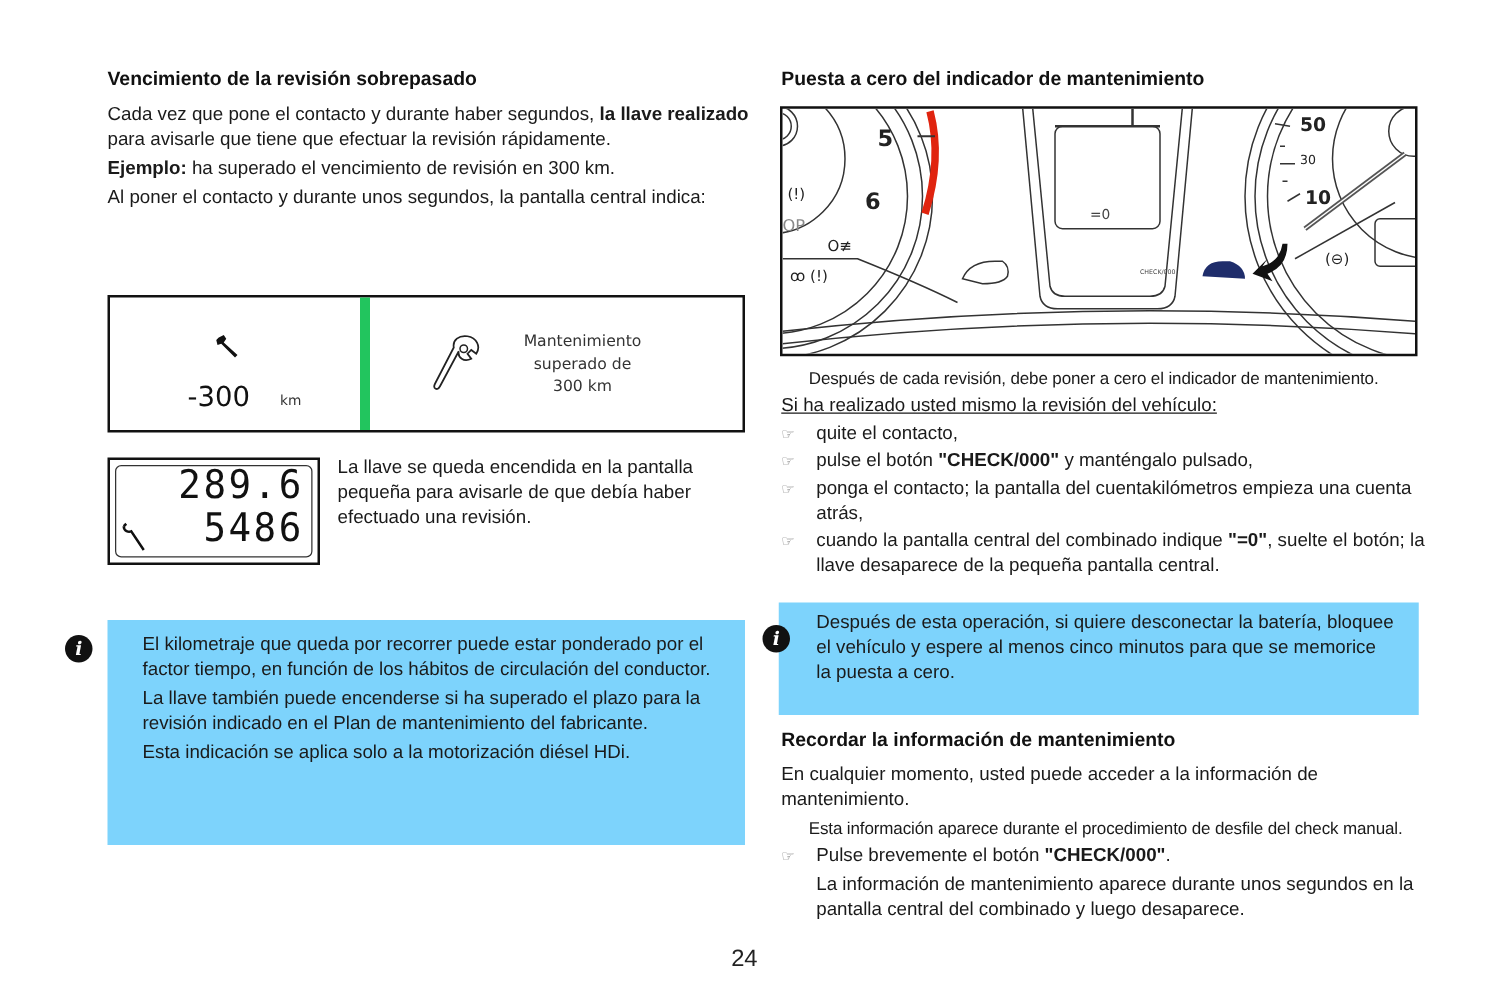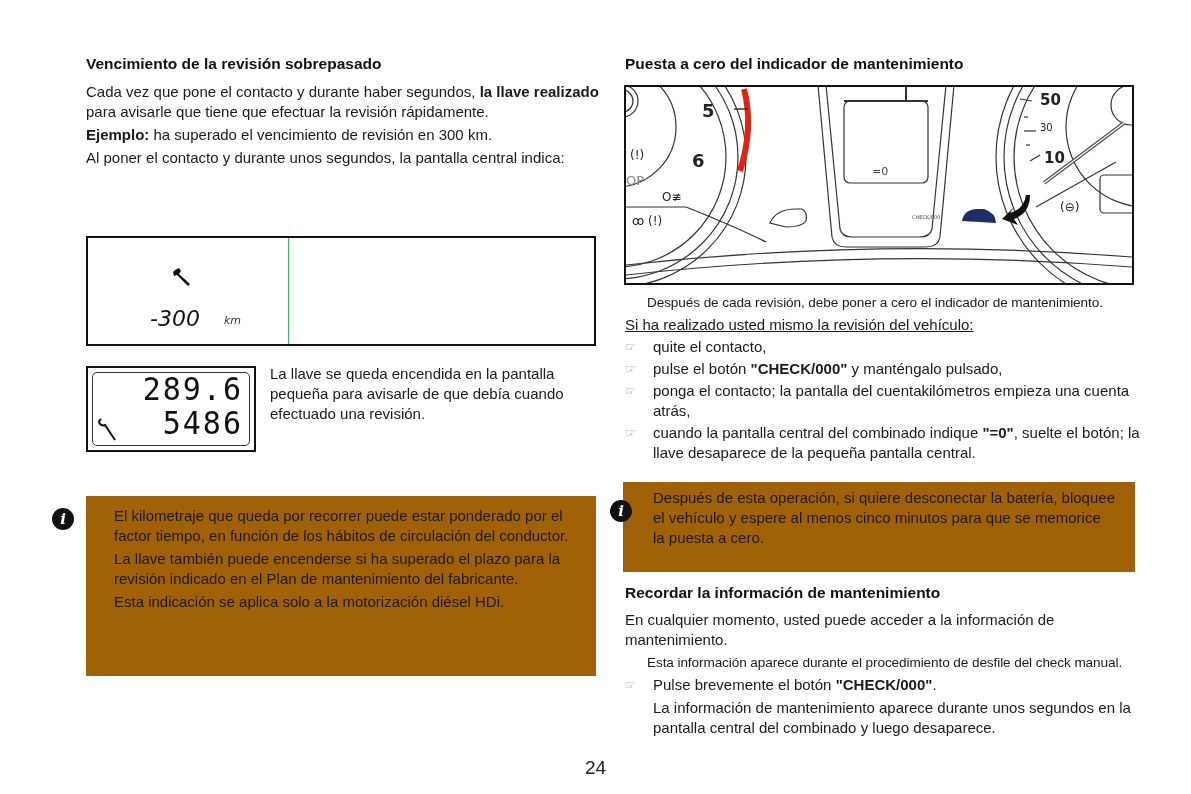--- a/index.html
+++ b/index.html
@@ -7,29 +7,29 @@
          font-family: "Liberation Sans", sans-serif; color: #1a1a1a; }
   .abs { position: absolute; }
   .h2 { font-weight: bold; font-size: 15.5px; color: #111; }
   .p { font-size: 15px; line-height: 20px; color: #1a1a1a; margin: 0; }
   .p.narrow { font-size: 13.6px; letter-spacing: -0.1px; margin-left: 22px; }
   b { font-weight: bold; }
   
   .col-left { left: 86px; width: 520px; }
   .col-right { left: 625px; width: 515px; }
   .lcd-table { left: 86px; top: 236px; width: 510px; height: 110px; border: 2px solid #111; box-sizing: border-box; display: flex; }
-  .lcd-cell-a { width: 200px; border-right: 1px solid #22c55e; position: relative; font-style: italic; }
+  .lcd-cell-a { width: 200px; border-right: 8px solid #22c55e; position: relative; }
   .lcd-cell-b { flex: 1; position: relative; }
   .lcd-val { position: absolute; left: 62px; top: 68px; font-family: "DejaVu Sans", sans-serif; font-size: 22px; color: #111; }
   .lcd-unit { position: absolute; left: 136px; top: 76px; font-family: "DejaVu Sans", sans-serif; font-size: 11px; color: #333; }
   .lcd-msg { position: absolute; left: 110px; top: 26px; width: 120px; text-align: center; font-family: "DejaVu Sans", sans-serif; font-size: 12.5px; line-height: 18px; color: #333; }
   .odo { left: 86px; top: 366px; width: 170px; height: 86px; border: 2px solid #111; box-sizing: border-box; }
   .odo-inner { position: absolute; left: 4px; top: 4px; right: 4px; bottom: 4px; border: 1.5px solid #333; border-radius: 5px; }
   .odo-line { position: absolute; right: 6px; font-family: "DejaVu Sans Mono", monospace; font-size: 30px; letter-spacing: 2px; color: #111; transform: scaleY(1.05); }
-  .note-box { background: #a16207; }
+  .note-box { background: #7dd3fc; }
   .info-icon { width: 22px; height: 22px; border-radius: 50%; background: #111; color: #fff; display: flex; align-items: center; justify-content: center; font-weight: bold; font-size: 15px; font-family: "DejaVu Serif", serif; font-style: italic; }
   ul.bullets { list-style: none; margin: 0; padding: 0; }
   ul.bullets li { position: relative; padding-left: 28px; font-size: 15px; line-height: 20px; }
   ul.bullets li .bul { position: absolute; left: 0; top: 0; font-size: 12px; color: #777; }
   .dash { left: 624px; top: 85px; width: 510px; height: 200px; border: 2px solid #111; box-sizing: border-box; overflow: hidden; background: #fff; }
   .pagenum { left: 0; width: 1191px; top: 757px; text-align: center; font-size: 19px; color: #222; }
 </style>
 </head>
 <body>
 
@@ -46,34 +46,45 @@
 </div>
 
 <div class="abs lcd-table">
   <div class="lcd-cell-a">
     <svg class="abs" style="left:84px;top:28px;" width="22" height="22" viewBox="0 0 22 22">
       <path d="M3 4 L7 2 L9 5 L7 8 L18 18 L16 20 L5 9 L2 10 L1 6 Z" fill="#111"></path>
     </svg>
     <span class="lcd-val">-300</span>
     <span class="lcd-unit">km</span>
   </div>
+  <div class="lcd-cell-b">
+    <svg class="abs" style="left:50px;top:28px;" width="40" height="52" viewBox="0 0 40 52">
+      <path d="M28 3 C35 4 39 11 35 17 L31 14 L28 17 L31 21 C25 24 20 20 21 15 L6 43 C4 47 0 45 2 41 L17 12 C16 6 21 2 28 3 Z" fill="none" stroke="#222" stroke-width="1.4"></path>
+      <circle cx="25" cy="13" r="3" fill="none" stroke="#222" stroke-width="1.2"></circle>
+    </svg>
+    <div class="lcd-msg">
+      <div>Mantenimiento</div>
+      <div>superado de</div>
+      <div>300 km</div>
+    </div>
+  </div>
 </div>
 
 <div class="abs odo">
   <div class="odo-inner">
     <div class="odo-line" style="top:-2px;">289.6</div>
     <div class="odo-line" style="top:32px;">5486</div>
     <svg class="abs" style="left:4px;top:44px;" width="22" height="26" viewBox="0 0 22 26">
       <path d="M2 4 C2 8 6 9 8 8 L18 23" fill="none" stroke="#111" stroke-width="2"></path>
       <path d="M2 4 L4 2" fill="none" stroke="#111" stroke-width="2"></path>
     </svg>
   </div>
 </div>
 
-<div class="abs p" style="left:270px;top:364px;width:320px;">La llave se queda encendida en la pantalla pequeña para avisarle de que debía cuando efectuado una revisión.</div>
+<div class="abs p" style="left:270px;top:364px;width:320px;">La llave se queda encendida en la pantalla pequeña para avisarle de que debía haber efectuado una revisión.</div>
 
 <div class="abs note-box" style="left:86px;top:496px;width:510px;height:180px;">
   <div style="padding:10px 20px 0 28px;">
     <p class="p">El kilometraje que queda por recorrer puede estar ponderado por el factor tiempo, en función de los hábitos de circulación del conductor.</p>
     <p class="p" style="margin-top:3px;">La llave también puede encenderse si ha superado el plazo para la revisión indicado en el Plan de mantenimiento del fabricante.</p>
     <p class="p" style="margin-top:3px;">Esta indicación se aplica solo a la motorización diésel HDi.</p>
   </div>
 </div>
 <div class="abs info-icon" style="left:52px;top:508px;">i</div>
 

